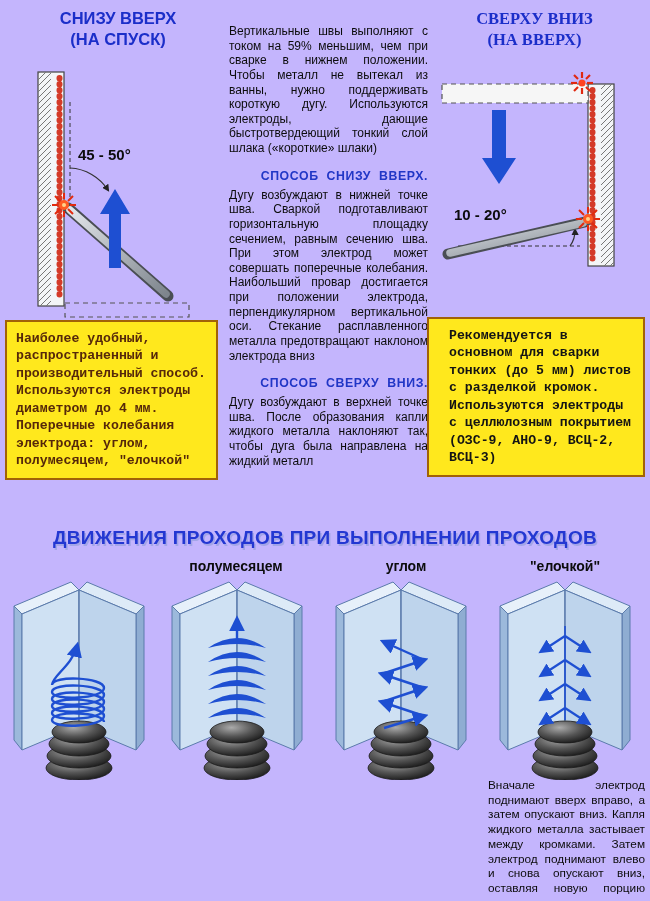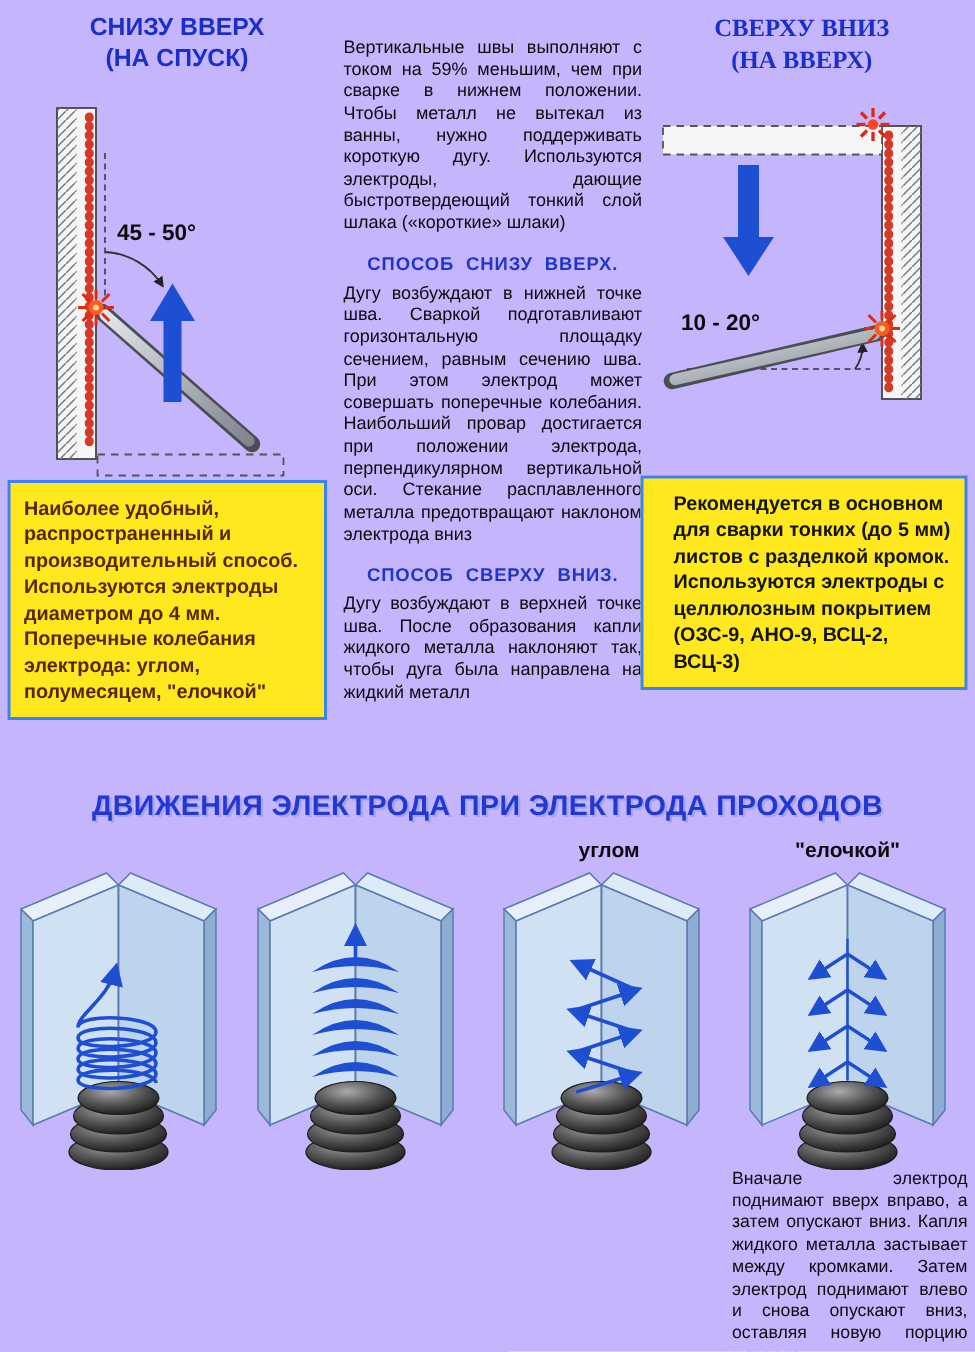--- a/index.html
+++ b/index.html
@@ -10,24 +10,24 @@
     font-family: "Liberation Sans", sans-serif; color:#0c0c0c;
   }
   .hdr { position:absolute; text-align:center; font-weight:800; color:#1b2ec9;
          font-size:16.5px; line-height:1.3; }
   .hdr-left  { left:18px;  top:8px; width:200px; }
   .hdr-right { left:432px; top:8px; width:205px;font-family:Liberation Serif, serif; }
 
   .midcol { position:absolute; left:229px; top:24px; width:199px; }
   .midcol p { margin:0 0 13px; font-size:12px; line-height:1.22; text-align:justify; }
   .midcol p.bluehead { color:#2136c6; font-weight:800; letter-spacing:.6px;
-                       word-spacing:4px; margin:2px 0 4px; font-size:12.3px; text-align:center; }
-
-  .note { position:absolute; background:#ffe81d; border:2px solid #3b82f6;
-          padding:8px 9px 9px; font-weight:700; font-size:13.2px; line-height:1.32; }
+                       word-spacing:4px; margin:2px 0 4px; font-size:12.3px; text-align:right; }
+
+  .note { position:absolute; background:#ffe81d; border:2px solid #a16207;
+          padding:8px 9px 9px; font-weight:700; font-size:13.2px; line-height:1.32;font-family:Liberation Mono, monospace; }
   .note-left  { left:5px;   top:320px; width:213px; color:#56280a; }
   .note-right { left:427px; top:317px; width:218px; color:#141414;padding-left:20px; }
 
   .bottitle { position:absolute; left:0; top:527px; width:650px; text-align:center;
               font-weight:800; font-size:19px; color:#2337d2; letter-spacing:.3px;
               text-shadow: 1.5px 1.5px 0 rgba(130,150,210,.5); }
 
   .figlabel { position:absolute; top:558px; text-align:center; font-weight:700; font-size:14px; }
   #fl1{left:2px;width:152px} #fl2{left:158px;width:156px}
   #fl3{left:332px;width:148px} #fl4{left:486px;width:158px}
@@ -169,22 +169,23 @@
     <p>Вертикальные швы выполняют с током на 59% меньшим, чем при сварке в нижнем положении. Чтобы металл не вытекал из ванны, нужно поддерживать короткую дугу. Используются электроды, дающие быстротвердеющий тонкий слой шлака («короткие» шлаки)</p>
     <p class="bluehead">СПОСОБ СНИЗУ ВВЕРХ.</p>
     <p>Дугу возбуждают в нижней точке шва. Сваркой подготавливают горизонтальную площадку сечением, равным сечению шва. При этом электрод может совершать поперечные колебания. Наибольший провар достигается при положении электрода, перпендикулярном вертикальной оси. Стекание расплавленного металла предотвращают наклоном электрода вниз</p>
     <p class="bluehead">СПОСОБ СВЕРХУ ВНИЗ.</p>
     <p>Дугу возбуждают в верхней точке шва. После образования капли жидкого металла наклоняют так, чтобы дуга была направлена на жидкий металл</p>
   </div>
 
   <div class="note note-left">Наиболее удобный, распространенный и производительный способ. Используются электроды диаметром до 4 мм. Поперечные колебания электрода: углом, полумесяцем, "елочкой"</div>
   <div class="note note-right">Рекомендуется в основном для сварки тонких (до 5 мм) листов с разделкой кромок. Используются электроды с целлюлозным покрытием (ОЗС-9, АНО-9, ВСЦ-2, ВСЦ-3)</div>
 
-  <div class="bottitle">ДВИЖЕНИЯ ЭЛЕКТРОДА ПРИ ЭЛЕКТРОДА ПРОХОДОВ</div>
-
+  <div class="bottitle">ДВИЖЕНИЯ ПРОХОДОВ ПРИ ВЫПОЛНЕНИИ ПРОХОДОВ</div>
+
+  <div class="figlabel" id="fl2">полумесяцем</div>
   <div class="figlabel" id="fl3">углом</div>
   <div class="figlabel" id="fl4">"елочкой"</div>
 
   <div class="fig" id="fig1">
     <svg width="150" height="200" viewBox="0 0 150 200">
       <use href="#cornerPlates"></use>
       <use href="#beads"></use>
       <path d="M 100 142 C 100 132, 48 130, 48 140 C 48 149, 100 147, 100 136
                C 100 125, 48 123, 48 133 C 48 142, 100 140, 100 129
                C 100 118, 48 116, 48 126 C 48 135, 100 133, 100 122

